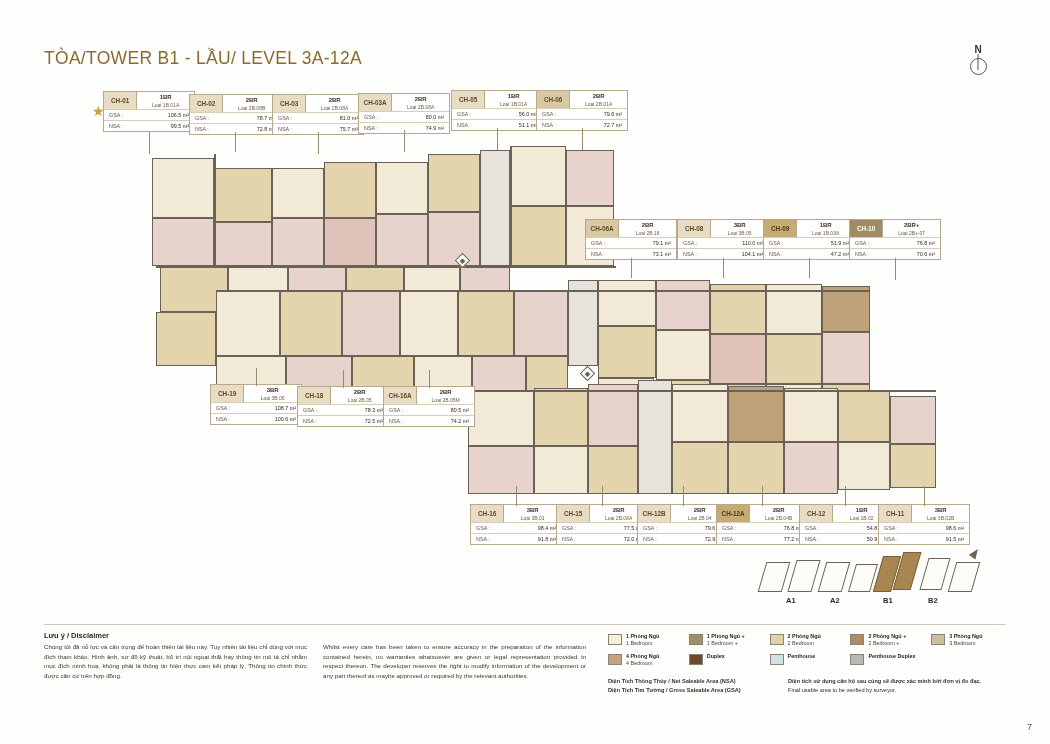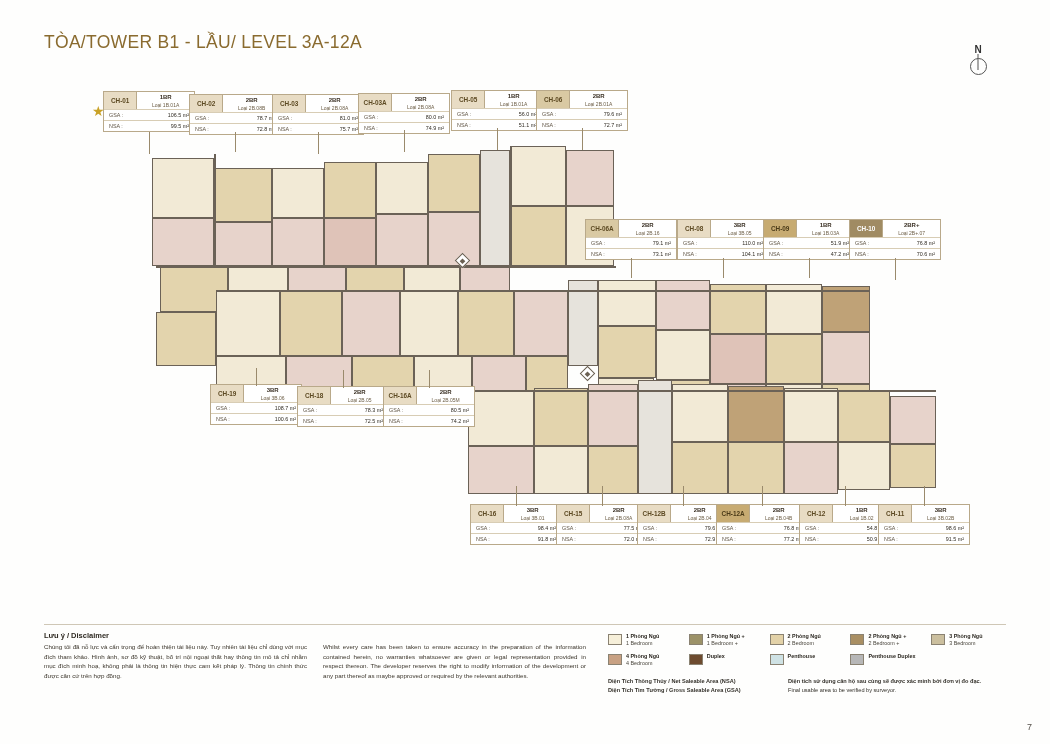--- a/index.html
+++ b/index.html
@@ -22,21 +22,21 @@
     font-family: "Liberation Sans", sans-serif;
     font-weight: bold;
     font-size: 27px;
     letter-spacing: 0.5px;
     color: #8a6b2f;
     white-space: nowrap;
   }
   .title-main .sep { color: #b79a62; font-weight: normal; padding: 0 3px; }
   .title-main .en { color: #3b3b3b; font-weight: normal; }
   .title-sub {
-    margin-top: 4px;
+    margin-top: 20px;
     font-size: 17.5px;
     color: #8a6b2f;
     letter-spacing: 0.3px;
     white-space: nowrap;
   }
 
   
   .north { position: absolute; left: 962px; top: 44px; width: 32px; text-align: center; }
   .north .n-letter { font-size: 10px; color: #333; font-weight: bold; }
   .north .n-circle {
@@ -638,20 +638,37 @@
   <div class="leader" style="left:256px; top:368px; width:1px; height:18px;"></div>
   <div class="leader" style="left:343px; top:370px; width:1px; height:18px;"></div>
   <div class="leader" style="left:429px; top:370px; width:1px; height:18px;"></div>
   <div class="leader" style="left:516px; top:486px; width:1px; height:20px;"></div>
   <div class="leader" style="left:602px; top:486px; width:1px; height:20px;"></div>
   <div class="leader" style="left:683px; top:486px; width:1px; height:20px;"></div>
   <div class="leader" style="left:762px; top:486px; width:1px; height:20px;"></div>
   <div class="leader" style="left:845px; top:486px; width:1px; height:20px;"></div>
   <div class="leader" style="left:924px; top:486px; width:1px; height:20px;"></div>
 
+  <div class="keyplan">
+    <div class="kp-tower" style="left:10px; top:14px; width:24px; height:30px; transform:skewX(-16deg);"></div>
+    <div class="kp-tower" style="left:40px; top:12px; width:24px; height:32px; transform:skewX(-16deg);"></div>
+    <div class="kp-tower" style="left:70px; top:14px; width:24px; height:30px; transform:skewX(-16deg);"></div>
+    <div class="kp-tower" style="left:100px; top:16px; width:22px; height:28px; transform:skewX(-16deg);"></div>
+    <div class="kp-tower active" style="left:126px; top:8px; width:18px; height:36px; transform:skewX(-16deg);"></div>
+    <div class="kp-tower active" style="left:146px; top:4px; width:18px; height:38px; transform:skewX(-16deg);"></div>
+    <div class="kp-tower" style="left:172px; top:10px; width:22px; height:32px; transform:skewX(-16deg);"></div>
+    <div class="kp-tower" style="left:200px; top:14px; width:24px; height:30px; transform:skewX(-16deg);"></div>
+    <div class="kp-label" style="left:34px; top:48px;">A1</div>
+    <div class="kp-label" style="left:78px; top:48px;">A2</div>
+    <div class="kp-label" style="left:131px; top:48px;">B1</div>
+    <div class="kp-label" style="left:176px; top:48px;">B2</div>
+    <div class="kp-north">
+      <div class="arrow"></div>
+    </div>
+  </div>
 
   <div class="footer">
     <div class="rule"></div>
     <div class="foot-cols">
       <div class="foot-left">
         <div class="foot-title">Lưu ý / Disclaimer</div>
         <div class="foot-body">
           <div class="foot-p">Chúng tôi đã nỗ lực và cẩn trọng để hoàn thiện tài liệu này. Tuy nhiên tài liệu chỉ dùng với mục đích tham khảo. Hình ảnh, sơ đồ kỹ thuật, bố trí nội ngoại thất hay thông tin mô tả chỉ nhằm mục đích minh hoạ, không phải là thông tin hiện thực cam kết pháp lý. Thông tin chính thức được căn cứ trên hợp đồng.</div>
           <div class="foot-p">Whilst every care has been taken to ensure accuracy in the preparation of the information contained herein, no warranties whatsoever are given or legal representation provided in respect thereon. The developer reserves the right to modify information of the development or any part thereof as maybe approved or required by the relevant authorities.</div>
         </div>

